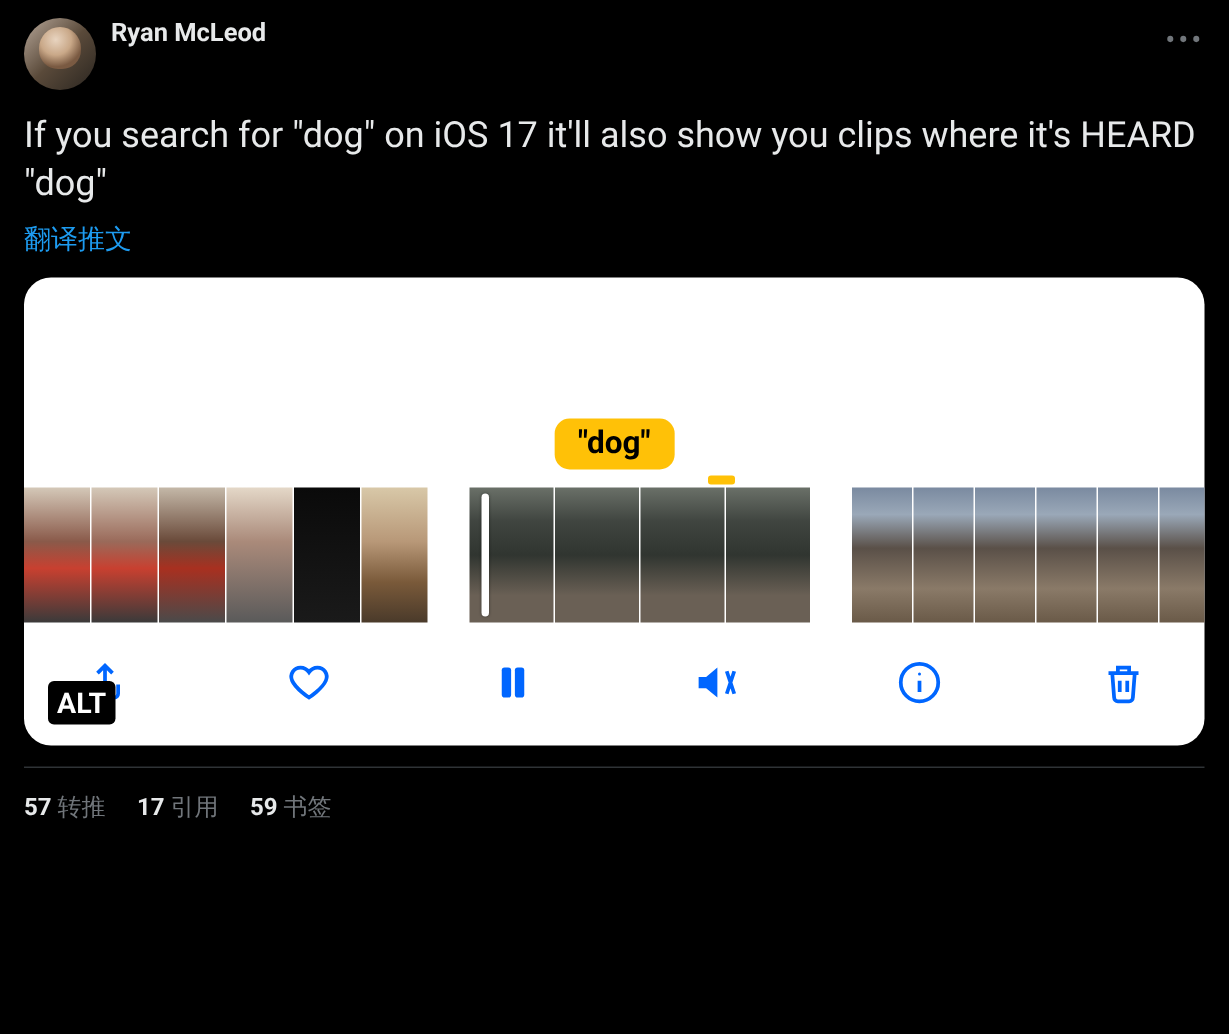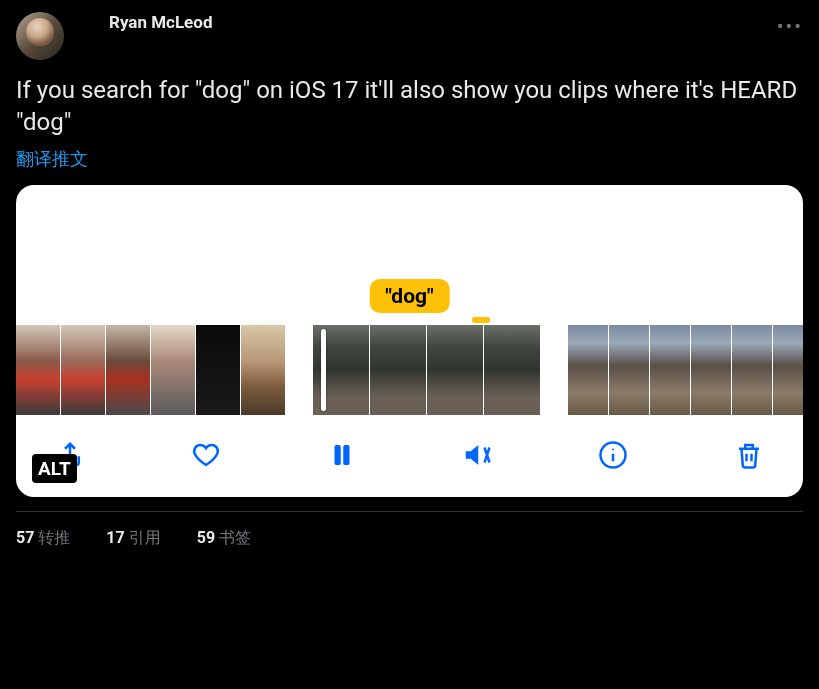--- a/index.html
+++ b/index.html
@@ -30,21 +30,21 @@
     overflow: hidden;
   }
   .avatar::after{
     content:"";
     position:absolute;
     left:10px; top:6px;
     width:28px; height:28px;
     background: radial-gradient(circle at 40% 30%, #e8d4c0 0%, #c9a888 40%, #7a5a42 70%);
     border-radius:50% 50% 45% 45%;
   }
-  .name-block { flex:1;margin-left:35px; }
+  .name-block { flex:1; }
   .display-name { font-weight: 700; font-size: 17px; color:#e7e9ea; }
   .handle { color:#71767b; font-size: 16px; }
   .more {
     color:#71767b;
     font-size: 20px;
     letter-spacing: 2px;
     padding-top:2px;
     cursor:pointer;
   }
   .content-text {
@@ -161,21 +161,21 @@
   }
   .meta {
     color:#71767b;
     font-size:16px;
     margin-bottom:16px;
   }
   .meta .views-num { color:#e7e9ea; font-weight:700; }
   .divider { border:0; border-top:1px solid #2f3336; }
   .stats {
     display:flex;
-    gap: 36px;
+    gap: 21px;
     padding: 16px 0 0 0;
     color:#71767b;
     font-size:16px;
   }
   .stats .num { color:#e7e9ea; font-weight:700; margin-right:4px; }
   .stats > span { cursor:pointer; }
 </style>
 </head>
 <body>
 

